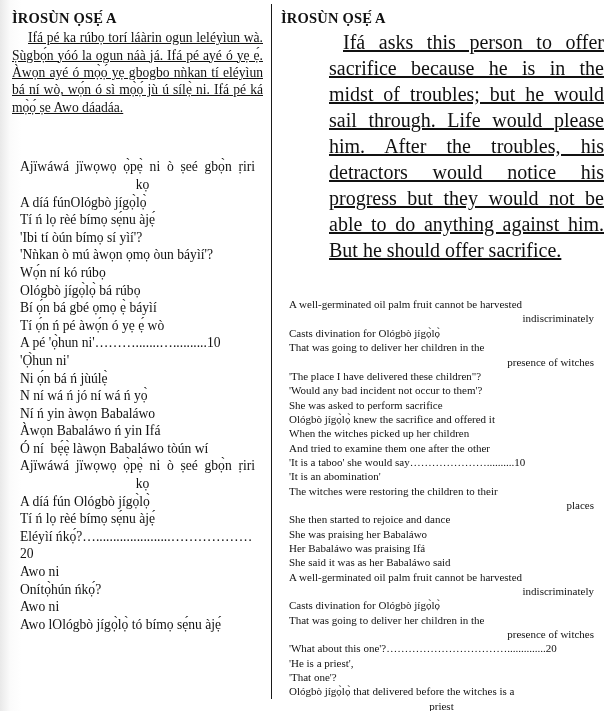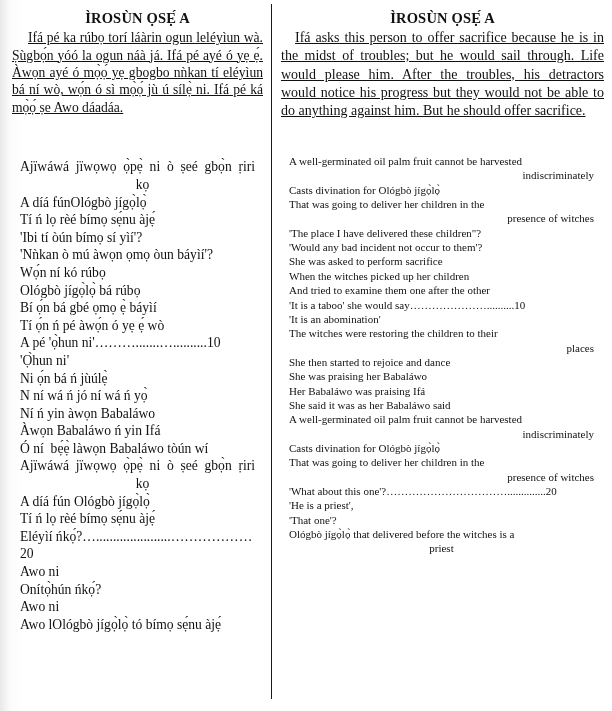--- a/index.html
+++ b/index.html
@@ -49,36 +49,36 @@
     padding-left: 9px;
     padding-right: 8px;
   }
 
   .head {
     font-weight: bold;
     font-size: 14.5px;
     letter-spacing: 0.2px;
     margin: 0 0 2px 0;
     line-height: 1.25;
-    text-align: center;
   }
 
   .para {
     font-size: 13.6px;
     line-height: 1.285;
     margin: 0;
     text-align: justify;
     text-indent: 16px;
     hyphens: none;
     text-decoration: underline;
   }
   .para.right-para {
-    font-size: 14px;
+    font-size: 20px;
     line-height: 1.30;
     text-indent: 14px;
+    margin-left: 48px;
   }
 
   .verse {
     margin: 8px;
     padding: 0;
     list-style: none;
   }
   .verse li {
     font-size: 13.6px;
     line-height: 1.295;
@@ -161,20 +161,21 @@
 
       <ul class="verse">
         <li>A well-germinated oil palm fruit cannot be harvested</li>
         <li class="cont">indiscriminately</li>
         <li>Casts divination for Ológbò jígọ̀lọ̀</li>
         <li>That was going to deliver her children in the</li>
         <li class="cont">presence of witches</li>
         <li>'The place I have delivered these children"?</li>
         <li>'Would any bad incident not occur to them'?</li>
         <li>She was asked to perform sacrifice</li>
+        <li>Ológbò jígọ̀lọ̀ knew the sacrifice and offered it</li>
         <li>When the witches picked up her children</li>
         <li>And tried to examine them one after the other</li>
         <li><span>'It is a taboo' she would say</span><span class="dots">…………………..........</span><span>10</span></li>
         <li>'It is an abomination'</li>
         <li>The witches were restoring the children to their</li>
         <li class="cont">places</li>
         <li>She then started to rejoice and dance</li>
         <li>She was praising her Babaláwo</li>
         <li>Her Babaláwo was praising Ifá</li>
         <li>She said it was as her Babaláwo said</li>

